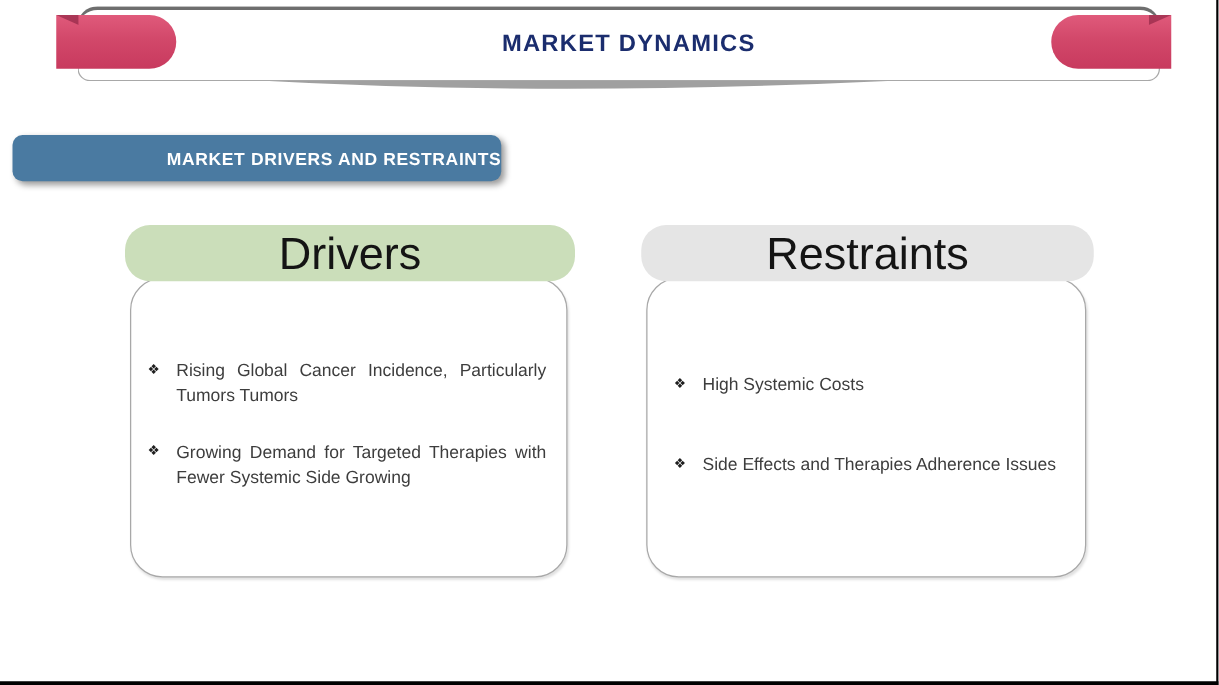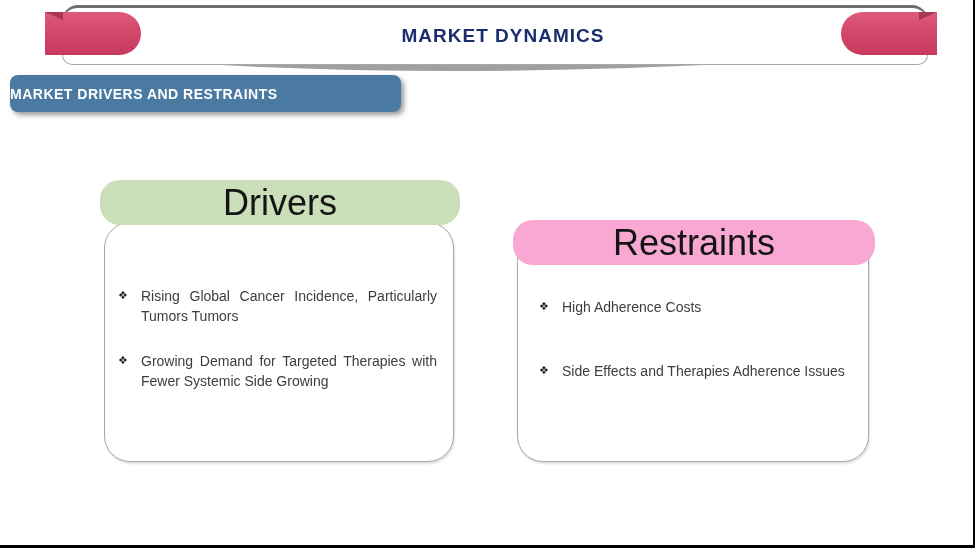--- a/index.html
+++ b/index.html
@@ -29,24 +29,24 @@
     content:"";position:absolute;left:0;top:0;width:18px;height:8px;
     background:rgba(90,5,35,0.40);clip-path:polygon(0 0,100% 0,100% 100%);
   }
   .ribbon-right::before{
     content:"";position:absolute;right:0;top:0;width:18px;height:8px;
     background:rgba(90,5,35,0.40);clip-path:polygon(0 0,100% 0,0 100%);
   }
   .banner-shadow{position:absolute;left:138px;top:58px;z-index:0;}
   
   .section-tab{
-    position:absolute;left:10px;top:75px;width:391px;height:37px;
+    position:absolute;left:10px;top:108px;width:391px;height:37px;
     background:var(--c-section_tab_bg,#4a7aa1);border-radius:8px;
     box-shadow:3px 3px 5px rgba(0,0,0,0.40);
-    display:flex;align-items:center;justify-content:flex-start;
+    display:flex;align-items:center;justify-content:flex-end;
   }
   .section-tab span{
     color:var(--c-section_tab_text,#ffffff);font-size:14px;font-weight:bold;letter-spacing:.5px;
   }
   
   .col{position:absolute;top:180px;height:285px;}
   .col-drivers{left:100px;width:360px;}
   .col-restraints{left:513px;width:362px;}
   .col-header{
     position:absolute;left:0;top:0;width:100%;height:45px;border-radius:20px;z-index:2;
@@ -107,26 +107,26 @@
         </li>
         <li>
           <span class="bullet-glyph">❖</span>
           <span>Growing  Demand  for  Targeted  Therapies with Fewer Systemic Side Growing</span>
         </li>
       </ul>
     </div>
   </div>
 
   <div class="col col-restraints">
-    <div class="col-header" style="background: #f9a8d4; margin-top: 40px;">Restraints</div>
+    <div class="col-header" style="background: #e5e5e5;">Restraints</div>
     <div class="col-body">
       <ul class="box-list">
         <li>
           <span class="bullet-glyph">❖</span>
-          <span>High Adherence Costs</span>
+          <span>High Systemic Costs</span>
         </li>
         <li>
           <span class="bullet-glyph">❖</span>
           <span>Side Effects and Therapies Adherence Issues</span>
         </li>
       </ul>
     </div>
   </div>
 
   <div class="frame-bottom"></div>

